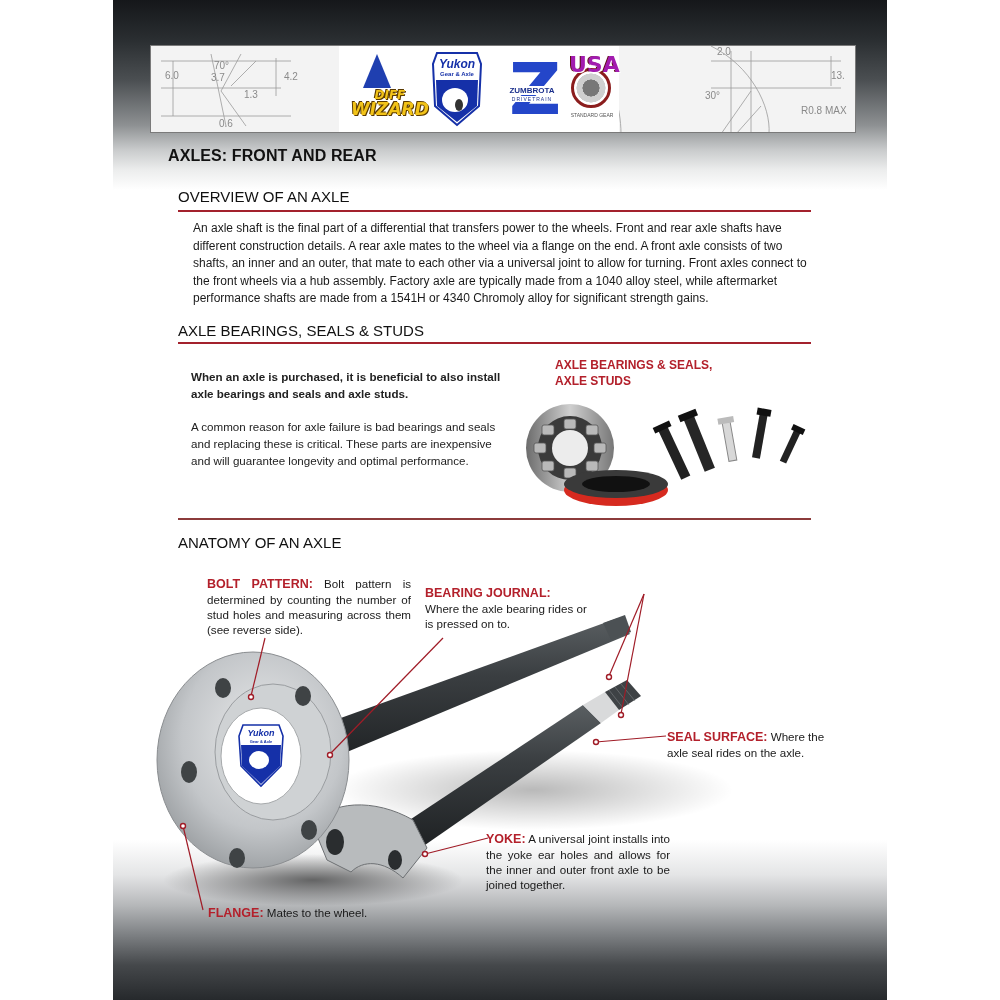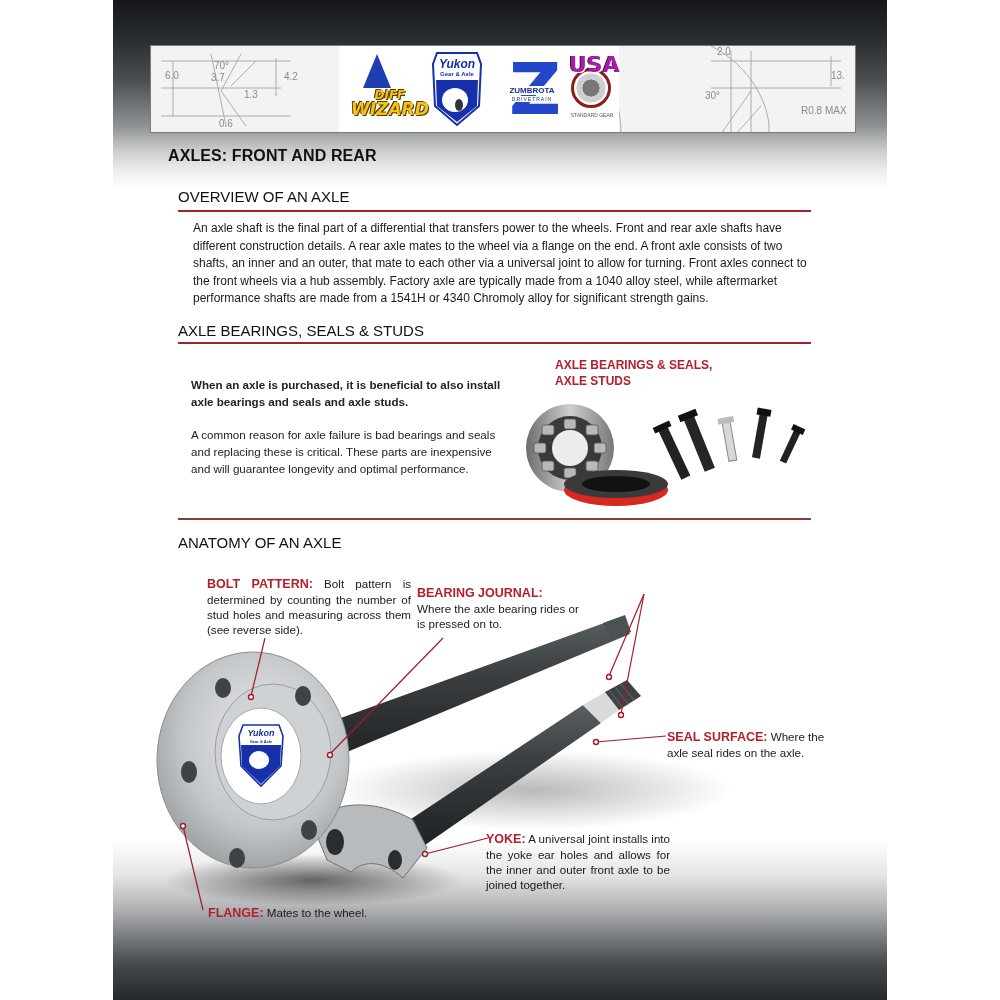--- a/index.html
+++ b/index.html
@@ -52,33 +52,33 @@
   
   .main-title { position: absolute; left: 55px; top: 147px; font-size: 16px; font-weight: bold; color: #111; letter-spacing: 0.1px; }
   .section-title { position: absolute; left: 65px; font-size: 15px; color: #111; }
   .rule { position: absolute; left: 65px; width: 633px; height: 2px; background: #a3212d; }
   .rule.thin-brown { background: #8c3b3b; height: 2px; }
 
   .para { position: absolute; font-size: 12px; line-height: 17.6px; color: #1a1a1a; }
   .overview { left: 80px; top: 220px; width: 622px; text-align: left; }
 
   .bearings-text { left: 78px; top: 368px; width: 318px; font-size: 11.6px; line-height: 17px; color: #222; }
-  .bearings-text p { margin: 8px 0 16px 0; }
+  .bearings-text p { margin: 0 0 16px 0; }
   .bearings-text .bold { font-weight: bold; }
 
   .red-caption { position: absolute; left: 442px; top: 357px; font-size: 12px; font-weight: bold; color: #b3202b; line-height: 16px; }
 
   
   .bearing-img { position:absolute; left: 395px; top: 400px; width: 320px; height: 110px; }
 
   
   .callout { position: absolute; font-size: 11.6px; line-height: 15px; color: #1a1a1a; }
   .callout .lbl { color: #b3202b; font-weight: bold; font-size: 12.5px; }
   .c-bolt { left: 94px; top: 576px; width: 204px; text-align: justify; }
-  .c-bearing { left: 304px; top: 586px; width: 170px; }
+  .c-bearing { left: 312px; top: 586px; width: 170px; }
   .c-bearing .lbl { display:block; }
   .c-spline { left: 540px; top: 591px; width: 176px; text-align: justify; }
   .c-seal { left: 554px; top: 729px; width: 180px; }
   .c-yoke { left: 373px; top: 831px; width: 184px; text-align: justify; }
   .c-flange { left: 95px; top: 905px; width: 220px; }
 
   .axle-img { position:absolute; left: 0; top: 560px; width: 774px; height: 360px; }
 </style>
 </head>
 <body>

